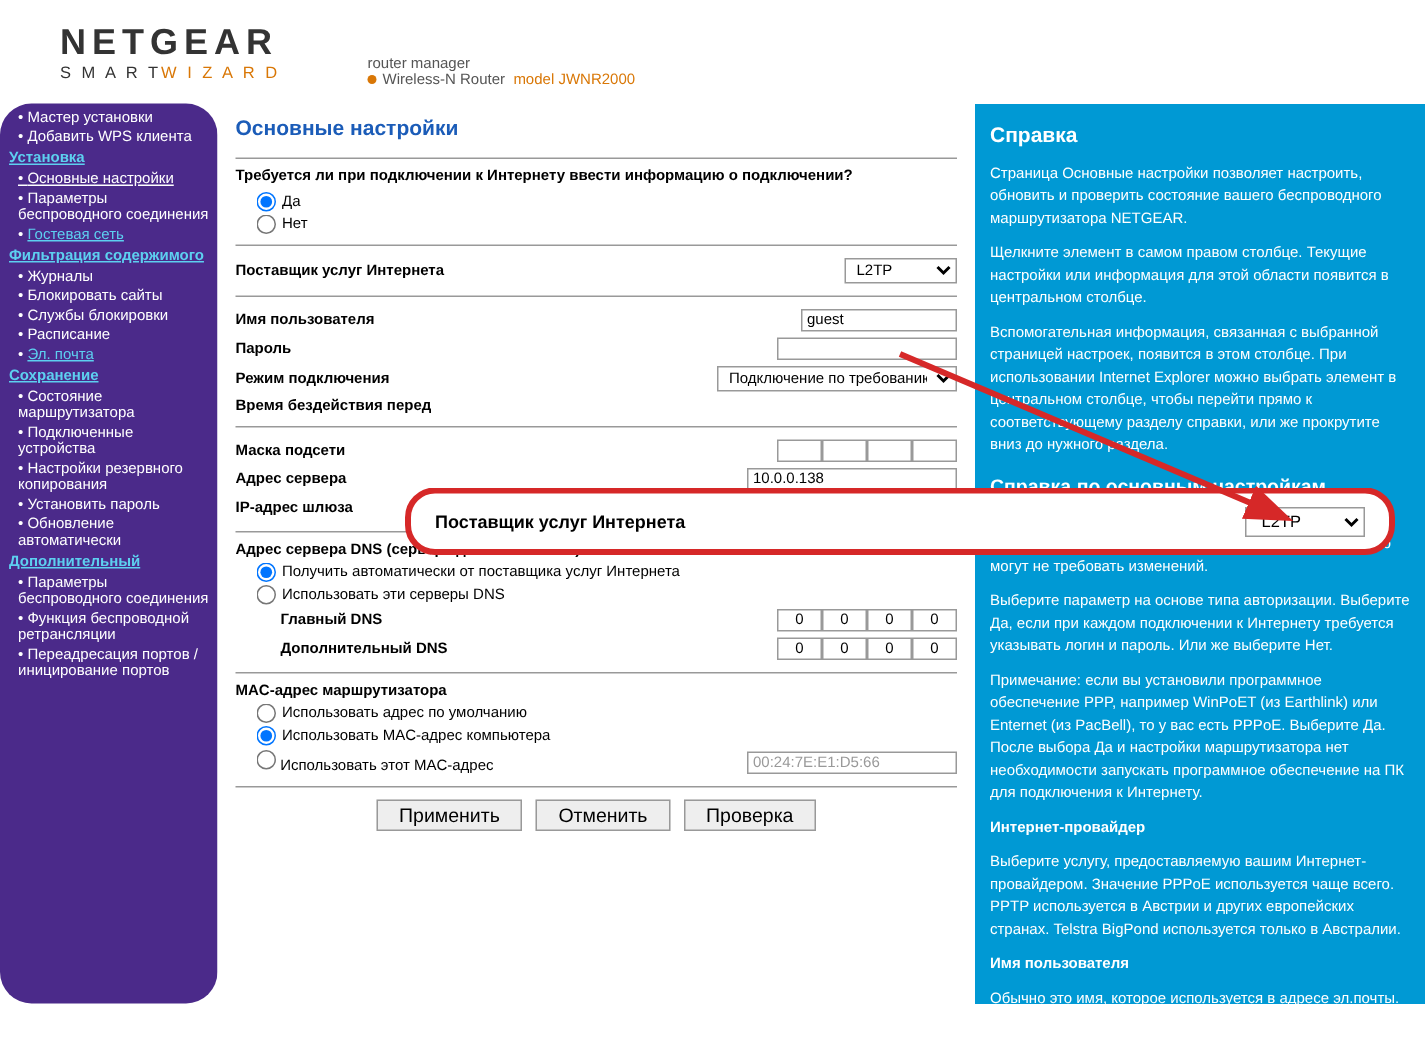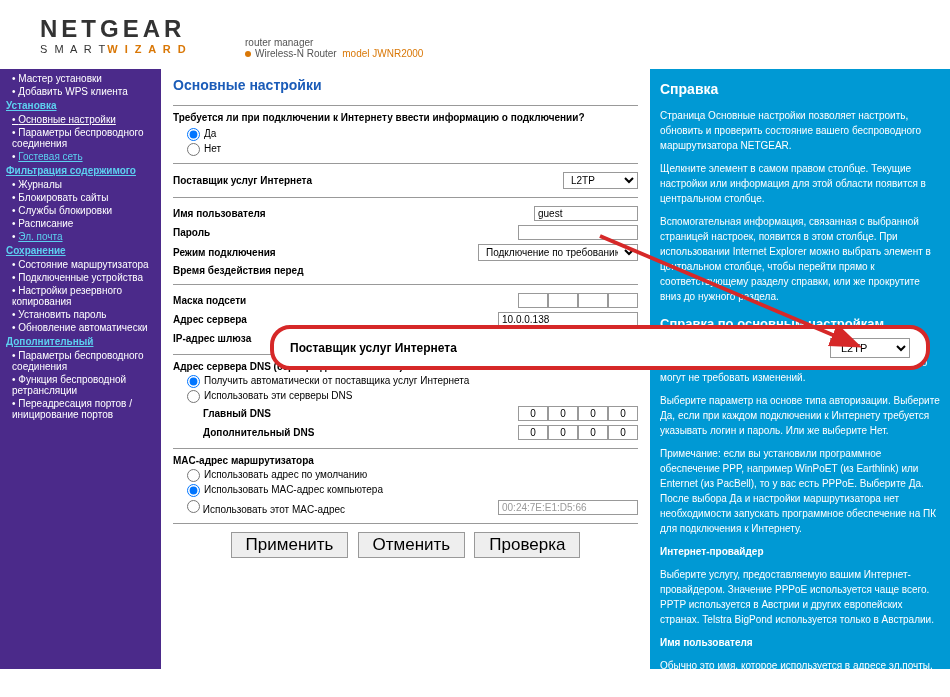--- a/index.html
+++ b/index.html
@@ -1,44 +1,44 @@
 <!DOCTYPE html>
 <html><head>
 <meta charset="utf-8">
 <style>
 * { box-sizing: border-box; margin: 0; padding: 0; }
 body { font-family: Arial, sans-serif; font-size: 11px; background: #fff; width: 950px; height: 697px; overflow: hidden; position: relative; }
 .header { padding: 15px 52px 5px 40px; }
 .logo { font-size: 24px; font-weight: bold; letter-spacing: 4px; color: #333; }
 .smartwizard { font-size: 11px; letter-spacing: 2px; }
 .smartwizard .smart { color: #333; }
-.smartwizard .wizard { color: #d97706; font-weight: bold; }
+.smartwizard .wizard { color: #d97706; font-weight: normal; }
 .subtitle { font-size: 10px; color: #555; margin-left: 205px; margin-top: -18px; }
 .subtitle .model { color: #d97706; }
 .dot { display: inline-block; width: 6px; height: 6px; background: #d97706; border-radius: 50%; margin-right: 4px; vertical-align: middle; }
 .main { display: flex; margin-top: 5px; }
-.sidebar { width: 161px; background: #4b2a8a; padding: 3px 0; font-size: 10px; color: #fff; }
+.sidebar { width: 145px; background: #4b2a8a; padding: 3px 0; font-size: 10px; color: #fff; border-radius: 21px; }
 .sidebar .section-title { color: #ff6b35; font-weight: bold; padding: 2px 6px; }
 .sidebar .item { padding: 1px 6px 1px 12px; color: #fff; cursor: pointer; }
 .sidebar .item::before { content: "• "; }
 .sidebar .item.active { text-decoration: underline; }
 .sidebar .link { color: #5dd0f0; text-decoration: underline; }
 .content { flex: 1; padding: 8px 12px; background: #fff; overflow-y: auto; max-height: 600px; }
 .content h2 { color: #1b5cb8; font-size: 14px; font-weight: bold; margin-bottom: 12px; }
 .section { border-top: 1px solid #999; padding: 6px 0; }
 .row { display: flex; align-items: center; padding: 2px 0; font-size: 10px; }
 .row .label { width: 210px; font-weight: bold; }
 .row .field { flex: 1; display: flex; justify-content: flex-end; align-items: center; }
 .row input[type=text] { font-size: 10px; padding: 1px 3px; border: 1px solid #999; }
 .row select { font-size: 10px; padding: 1px 3px; border: 1px solid #999; background: #fff; }
 .radio-row { padding: 1px 0 1px 14px; font-size: 10px; }
 .radio-row input { vertical-align: middle; margin-right: 4px; }
 .indent { padding-left: 30px; }
 .buttons { text-align: center; padding: 8px 0; }
-.buttons button { font-size: 17px; padding: 2px 14px; margin: 0 3px; border: 1px solid #999; background: #eee; cursor: pointer; }
+.buttons button { font-size: 13px; padding: 2px 14px; margin: 0 3px; border: 1px solid #999; background: #eee; cursor: pointer; }
 .help { width: 300px; background: #0099d4; color: #fff; padding: 10px; font-size: 10px; line-height: 1.5; overflow-y: auto; max-height: 600px; }
 .help h2 { font-size: 14px; font-weight: bold; margin-bottom: 8px; }
 .help h3 { font-size: 13px; font-weight: bold; margin: 10px 0 6px 0; }
 .help p { margin-bottom: 8px; }
 .ip-inputs input { width: 30px; text-align: center; }
 .callout { position: absolute; left: 270px; top: 325px; width: 660px; height: 45px; border: 4px solid #d62828; border-radius: 20px; background: #fff; z-index: 10; display: flex; align-items: center; padding: 0 16px; }
 .callout .lbl { font-weight: bold; font-size: 12px; }
 .callout .sel { margin-left: auto; }
 .callout select { font-size: 11px; padding: 2px 6px; border: 1px solid #999; background: #fff; width: 80px; }
 .arrow-svg { position: absolute; left: 590px; top: 228px; z-index: 11; pointer-events: none; }

